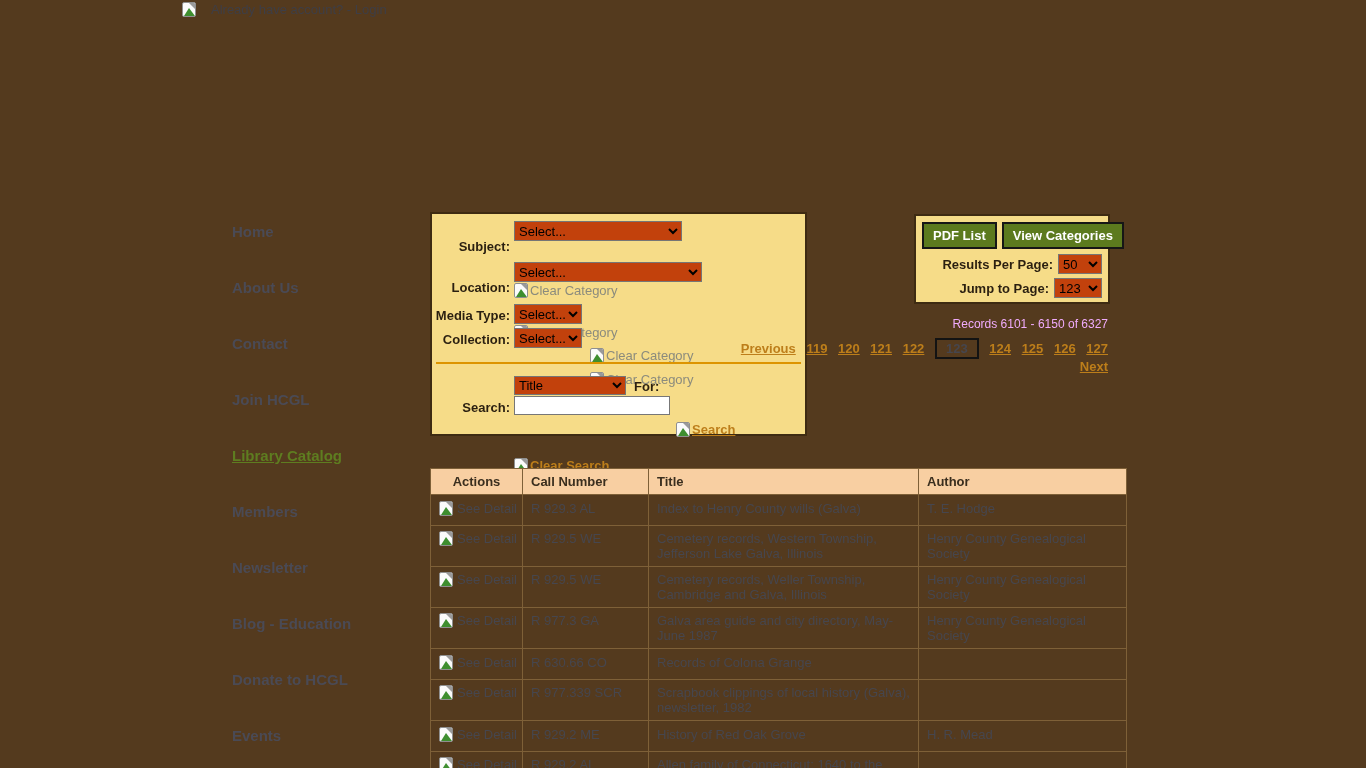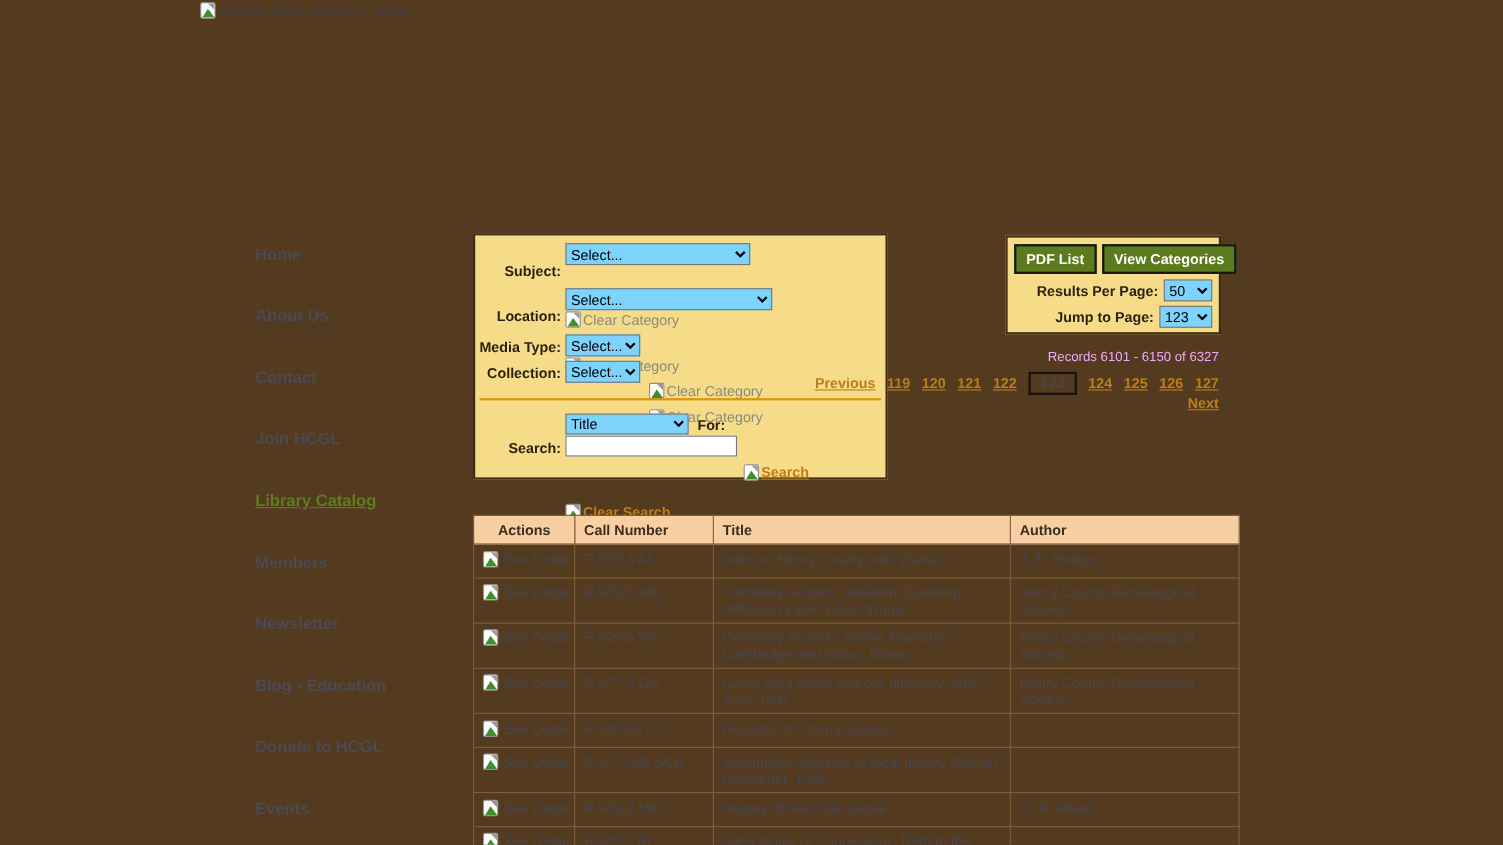--- a/index.html
+++ b/index.html
@@ -12,33 +12,33 @@
     font-size: 13px;
   }
   
   .bimg{position:relative;display:inline-block;width:14px;height:15px;background:#fbfbfb;
         border:1px solid #8f8f8f;border-radius:2px;overflow:hidden;vertical-align:-3px;flex:0 0 auto;}
   .bimg::before{content:"";position:absolute;left:1px;bottom:0;width:0;height:0;
         border-left:5px solid transparent;border-right:6px solid transparent;border-bottom:8px solid #3e8e2f;}
   .bimg::after{content:"";position:absolute;right:0;top:0;width:0;height:0;
         border-top:6px solid #9a9a9a;border-left:6px solid transparent;}
   
-  .banner{position:absolute;left:182px;top:2px;display:flex;align-items:center;gap:4px;
+  .banner{position:absolute;left:182px;top:2px;display:flex;align-items:center;gap:15px;
         color:#3E3E46;font-size:13px;}
   
   .nav-item{position:absolute;left:232px;font-size:15px;font-weight:bold;color:#4A4A55;
         cursor:pointer;white-space:nowrap;}
   .nav-item.active{color:#5E7D20;text-decoration:underline;}
   
   .panel{position:absolute;background:#F6DC88;border:2px solid #3E2B12;}
   #filter-panel{left:430px;top:212px;width:377px;height:224px;}
   #tools-panel{left:914px;top:214px;width:196px;height:90px;}
   .fp-label{position:absolute;left:0;width:78px;text-align:right;font-weight:bold;color:#2A1F10;}
   .fp-abs{position:absolute;}
-  select{font-family:"Liberation Sans",sans-serif;font-size:13px;height:20px;background:#7dd3fc;}
+  select{font-family:"Liberation Sans",sans-serif;font-size:13px;height:20px;background:#c2410c;}
   .sel-subject{width:168px;} .sel-location{width:188px;} .sel-small{width:68px;}
   .sel-title{width:112px;height:19px;} .sel-rpp{width:44px;} .sel-jump{width:48px;}
   .clear-link{display:inline-flex;align-items:center;gap:2px;color:#8B8B7D;font-size:13px;cursor:pointer;margin-top:42px;}
   .orange-link{color:#BD7E1A;font-weight:bold;text-decoration:underline;cursor:pointer;}
   .divider{position:absolute;left:4px;right:4px;border-top:2px solid #DD9400;}
   .search-input{width:156px;height:19px;border:1px solid #777;background:#fff;font-size:13px;padding:0 3px;}
   
   .btn-row{position:absolute;left:6px;top:6px;display:flex;gap:5px;}
   .green-btn{background:#5C7A1E;color:#fff;font-weight:bold;font-size:13px;padding:4px 9px;
         border:2px solid #161616;cursor:pointer;white-space:nowrap;font-family:"Liberation Sans",sans-serif;}

